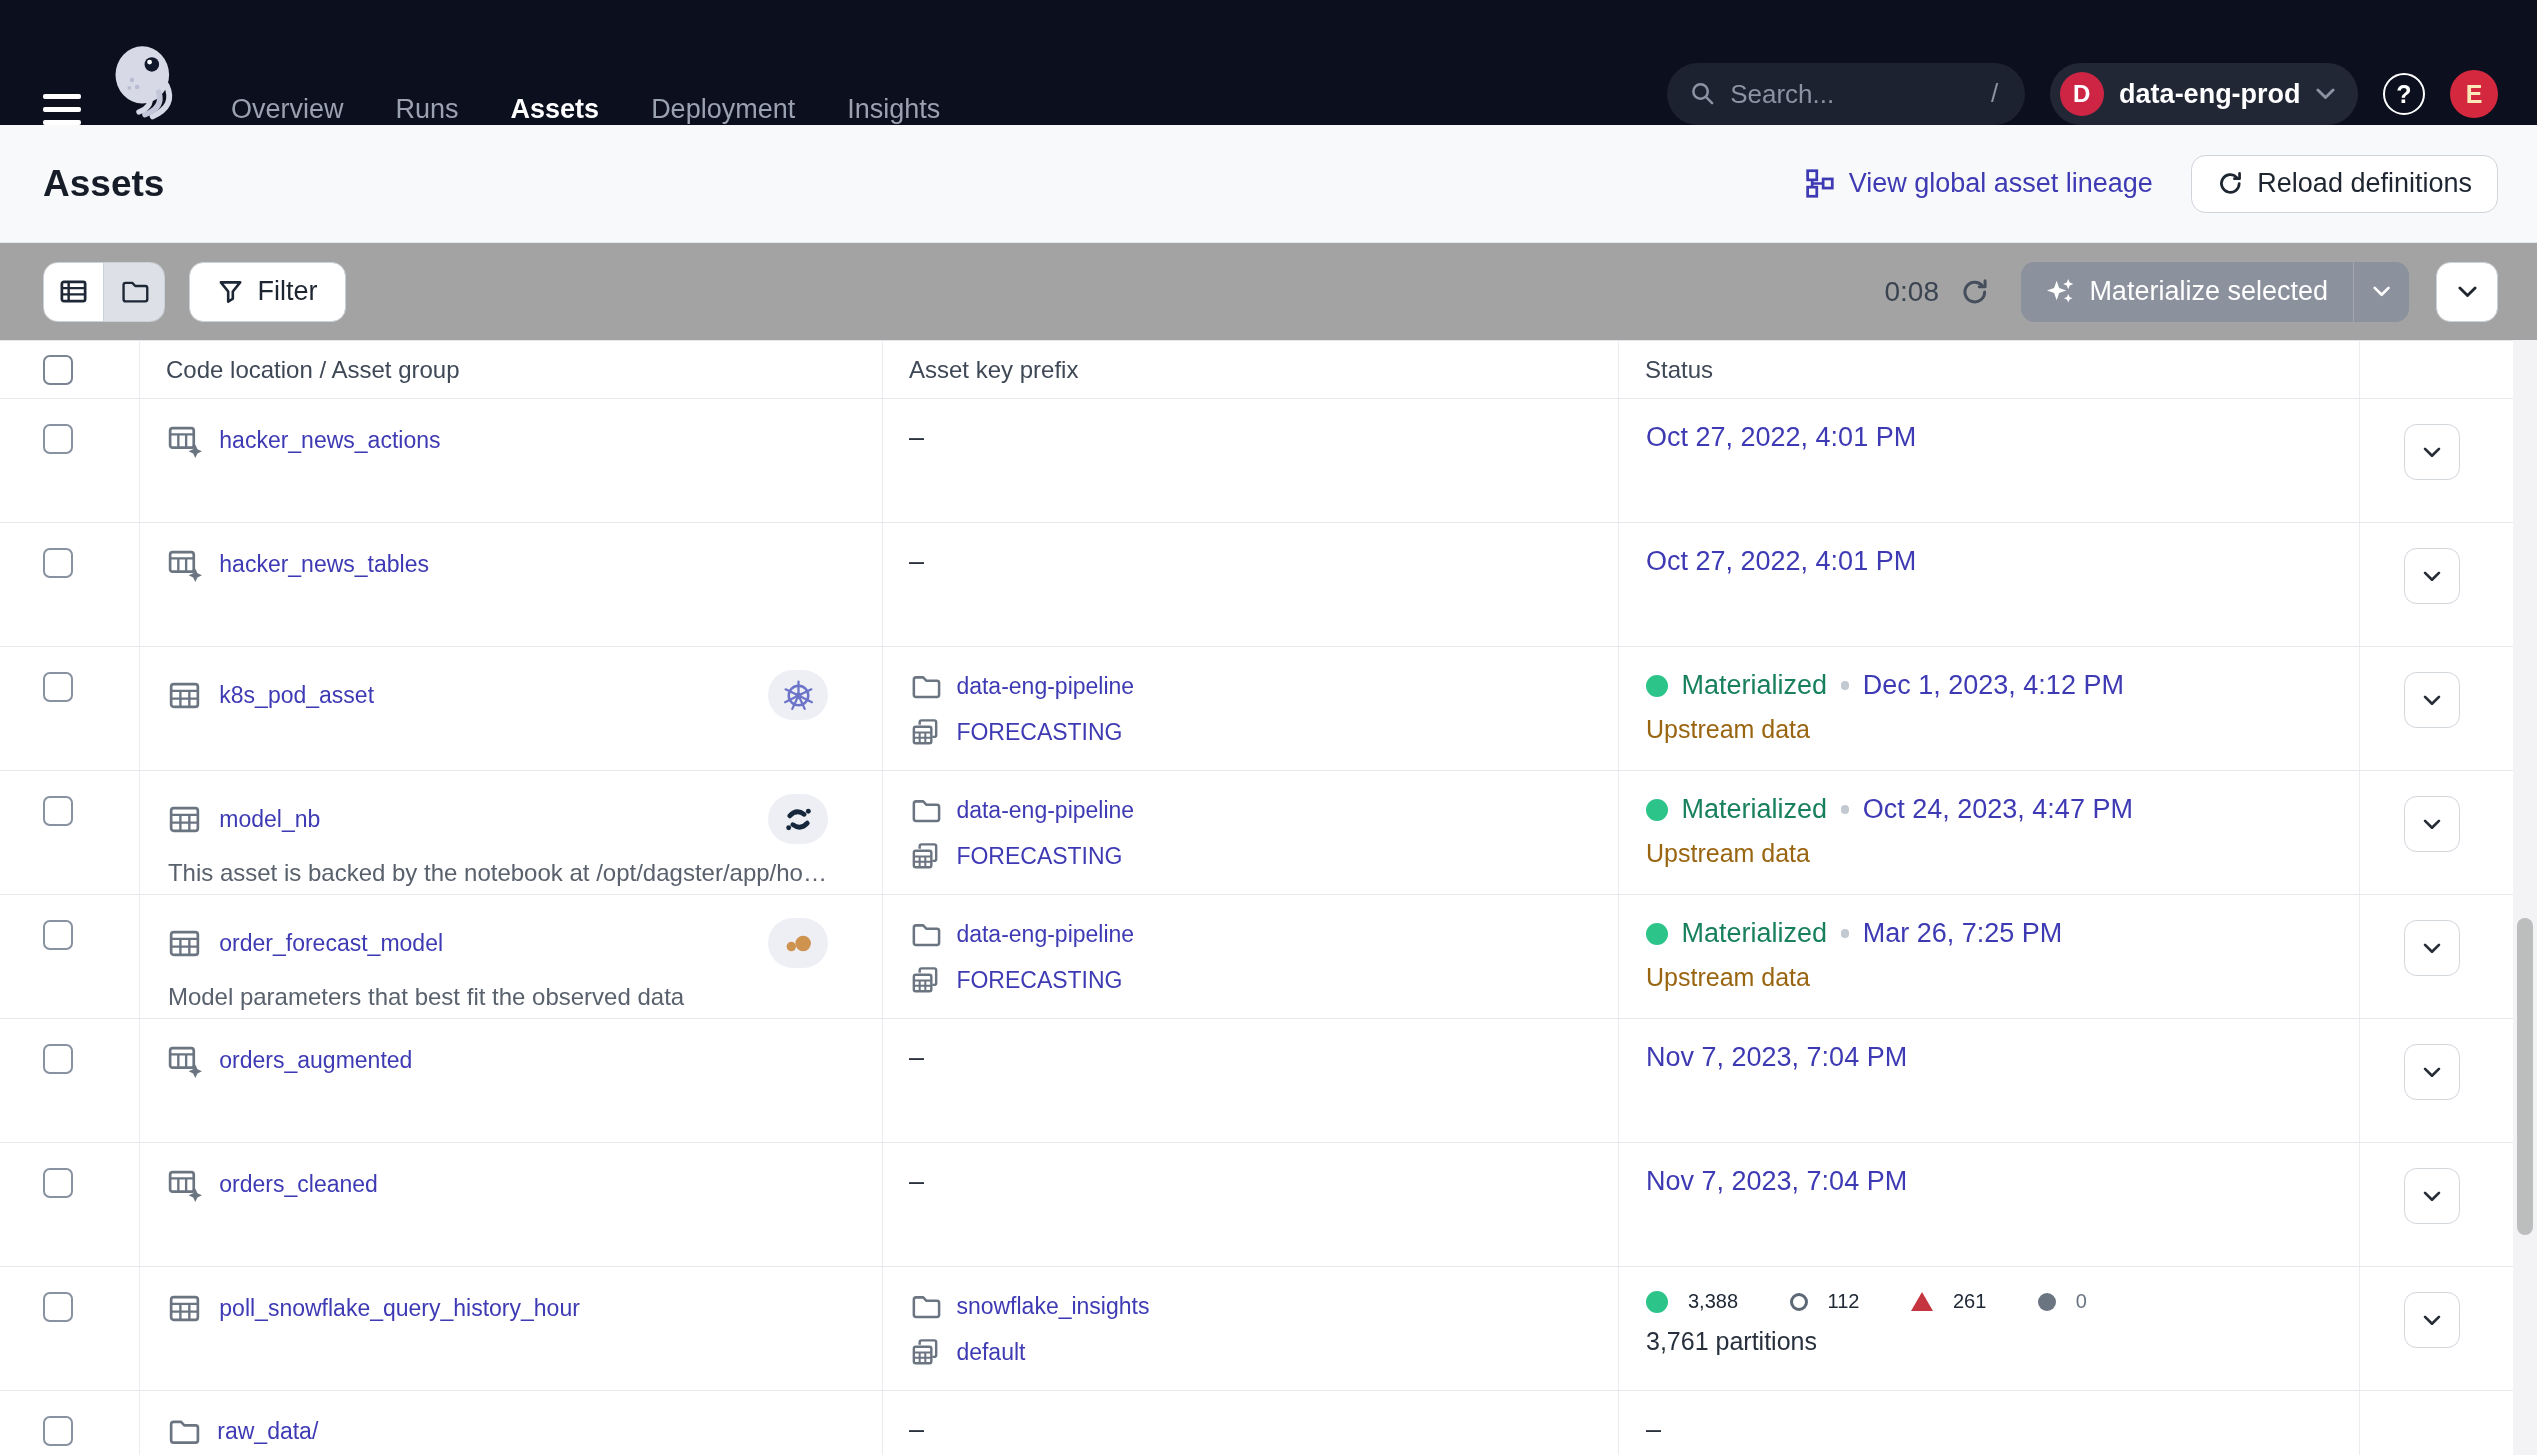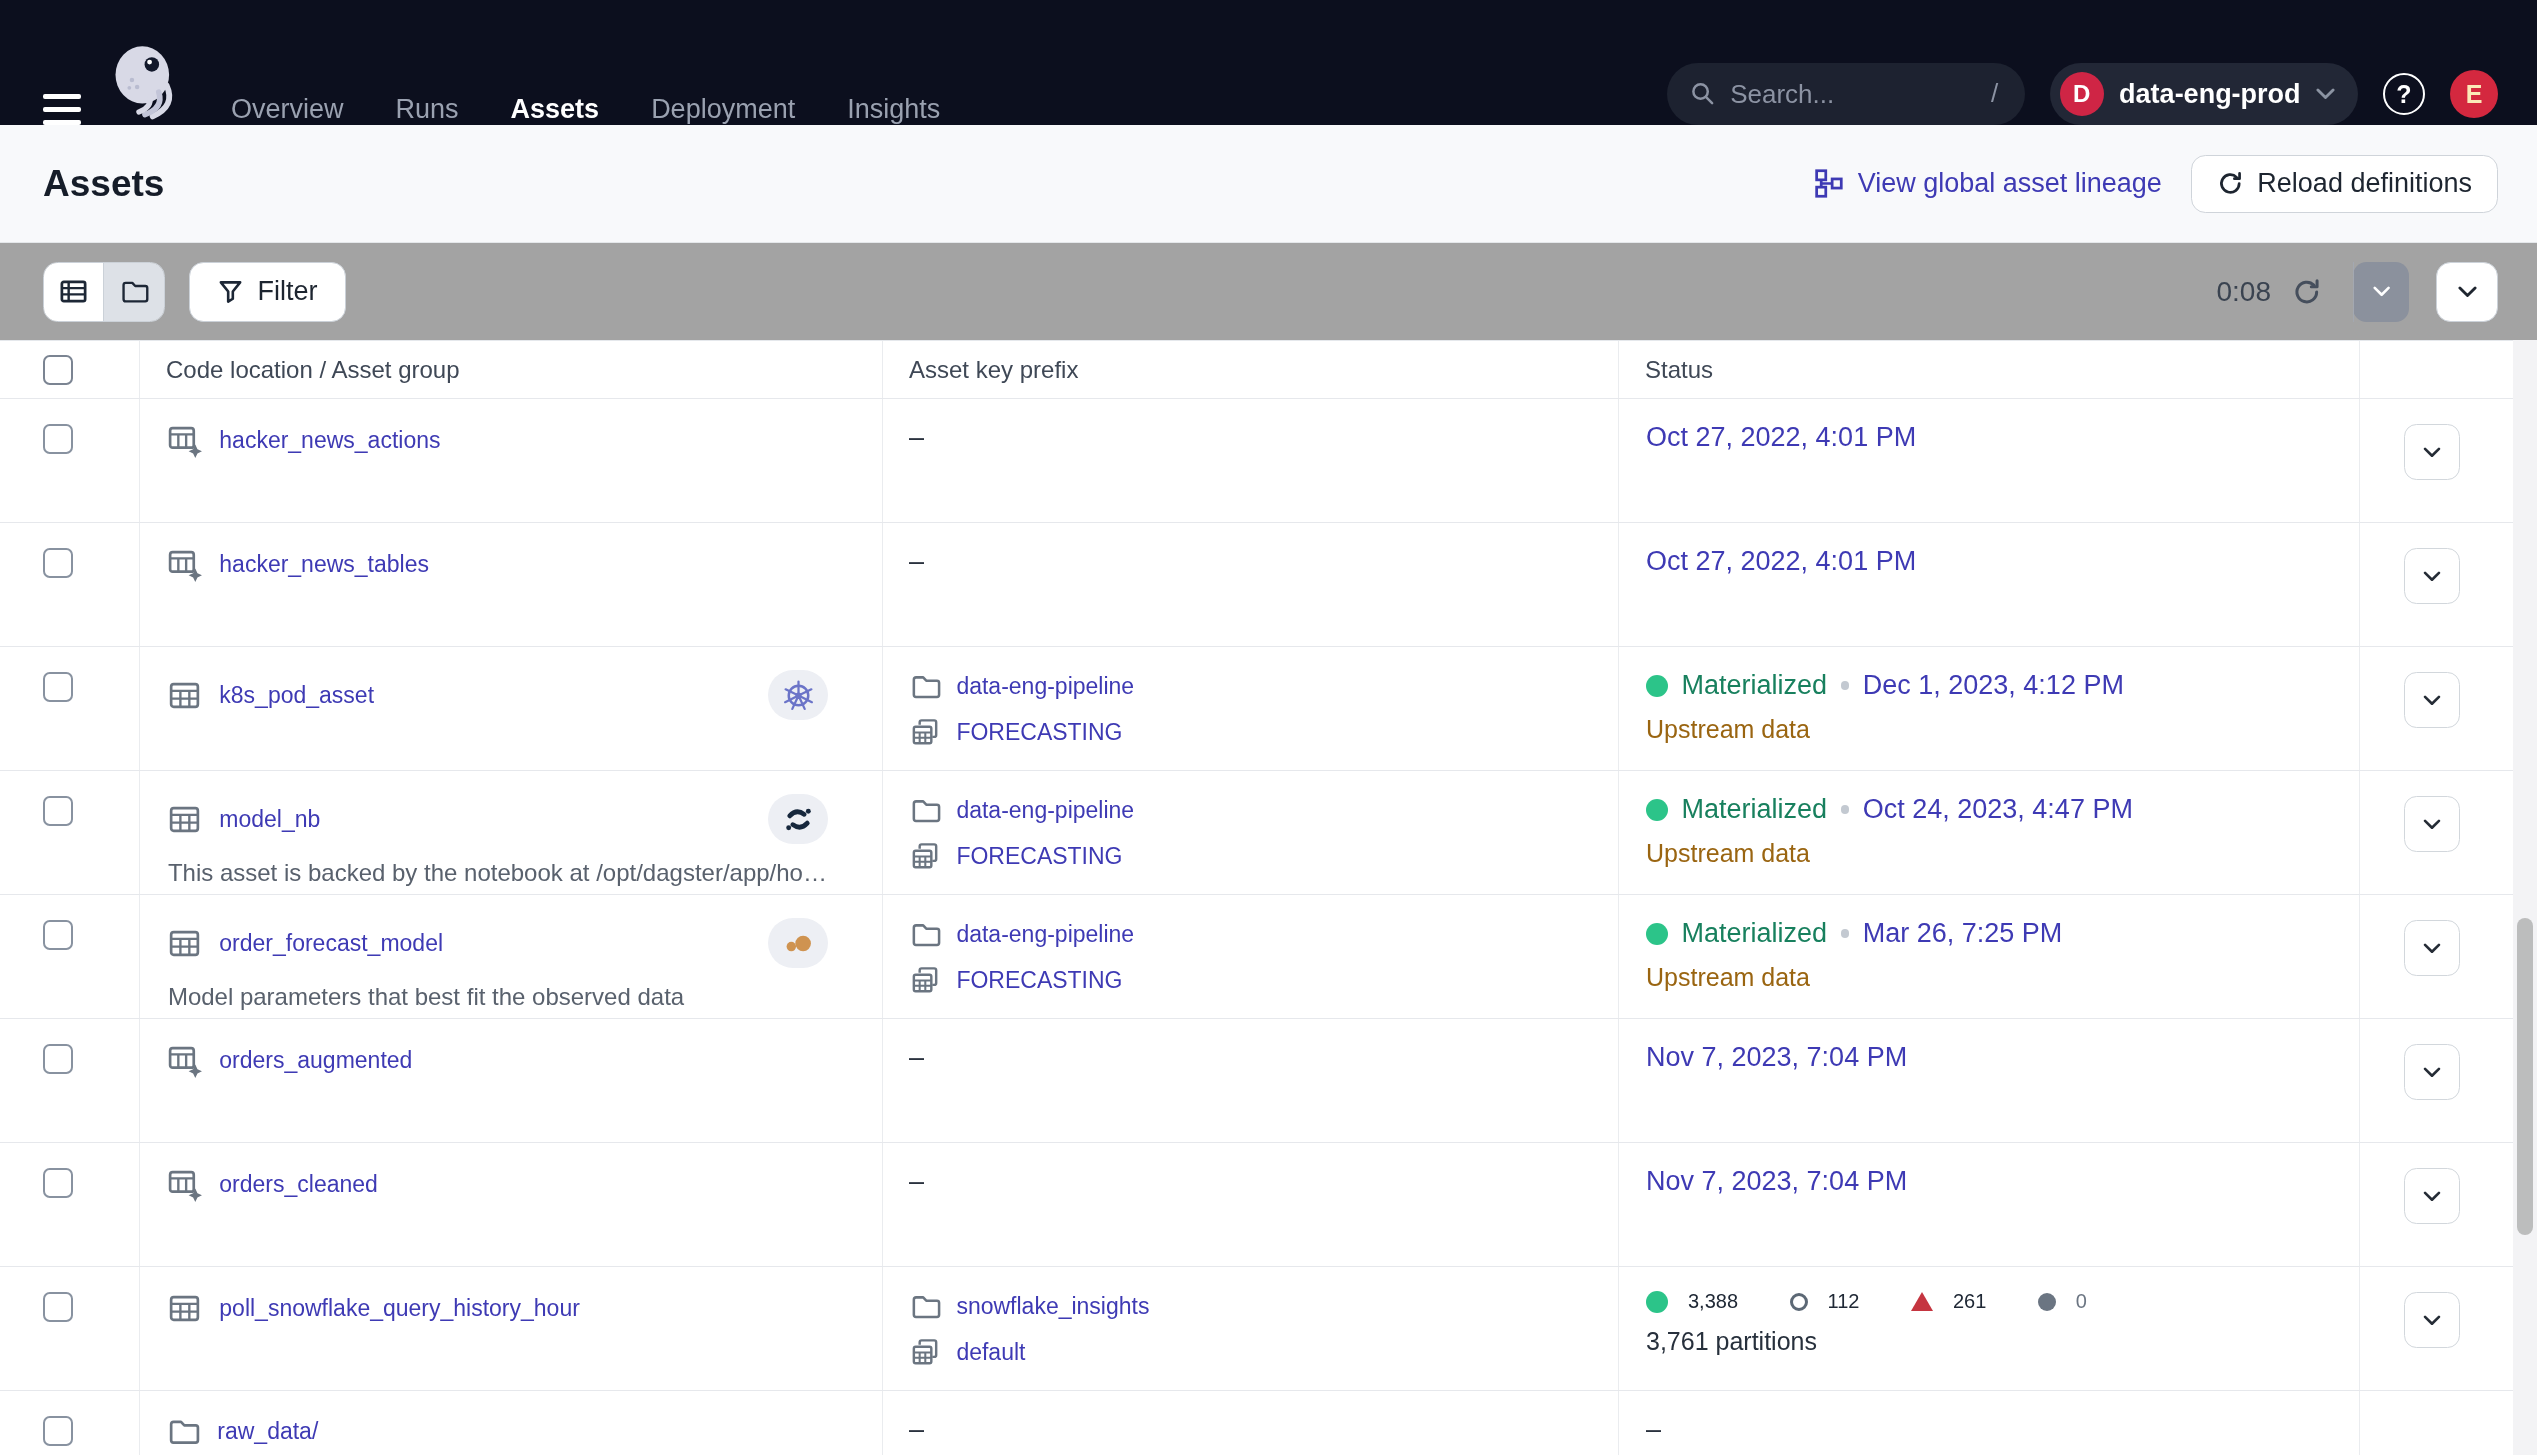--- a/index.html
+++ b/index.html
@@ -26,21 +26,21 @@
               display:flex; align-items:center; justify-content:center; }
   .ws-name { color:#fff; font-size:27px; font-weight:600; }
   .help-btn { width:42px; height:42px; border-radius:50%; border:2.9px solid #fff; color:#fff; font-size:25px; font-weight:700;
               display:flex; align-items:center; justify-content:center; cursor:pointer; }
   .avatar { width:48px; height:48px; border-radius:50%; background:#d4283f; color:#fbe9b8; font-size:25px; font-weight:700;
             display:flex; align-items:center; justify-content:center; cursor:pointer; }
 
   
   .page-header { height:118px; background:#f8f9fb; border-bottom:1.9px solid #e4e7ea; display:flex; align-items:center; padding:0 40px 0 43px; }
   .page-title { font-size:37px; font-weight:700; color:#161d29; }
-  .header-right { margin-left:auto; display:flex; align-items:center; gap:29px; }
+  .header-right { margin-left:auto; display:flex; align-items:center; gap:38px; }
   .lineage-link { display:flex; align-items:center; gap:13.5px; color:#3e3ab4; font-size:27px; cursor:pointer; }
   .reload-btn { height:58px; background:#fff; border:1.9px solid #cfd4da; border-radius:14.4px; display:flex; align-items:center;
                 gap:13.5px; padding:0 25px; font-size:27px; color:#1d2530; cursor:pointer; }
 
   
   .toolbar { height:97px; background:#a3a3a3; display:flex; align-items:center; padding:0 40px 0 43px; }
   .view-toggle { display:flex; height:60px; border:1.9px solid #cbd1d8; border-radius:14.4px; overflow:hidden; }
   .seg { width:60px; display:flex; align-items:center; justify-content:center; cursor:pointer; }
   .seg.left { background:#fff; border-right:1.9px solid #cbd1d8; }
   .seg.right { background:#dde1e7; }
@@ -261,20 +261,26 @@
     <span>Filter</span>
   </button>
   <div class="toolbar-right">
     <span class="timer">0:08</span>
     <span class="refresh-sm">
       <svg width="30" height="30" style="color:#454e5c" viewBox="0 0 31 31">
           <use href="#i-refresh"></use>
         </svg>
     </span>
     <div class="mat-btn">
+      <div class="mat-main">
+        <svg width="29" height="29" style="color:#fff" viewBox="0 0 30 30">
+            <use href="#i-sparkle"></use>
+          </svg>
+        <span>Materialize selected</span>
+      </div>
       <div class="mat-caret">
         <svg width="17.3" height="10.6" style="color:#fff" viewBox="0 0 18 11">
             <use href="#i-chevron"></use>
           </svg>
       </div>
     </div>
     <button class="more-btn">
       <svg width="19" height="11.5" style="color:#1f2630" viewBox="0 0 20 12">
           <use href="#i-chevron"></use>
         </svg>

